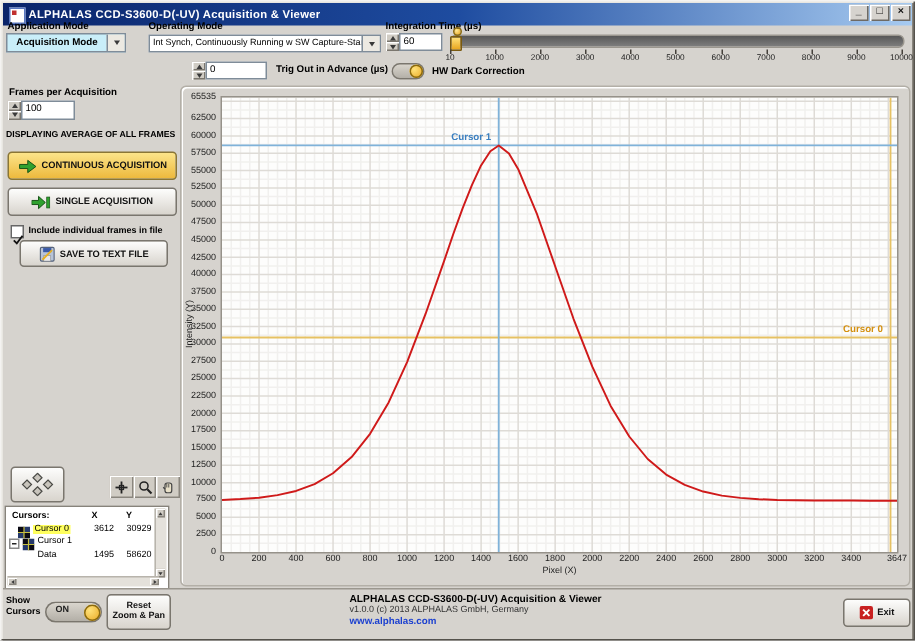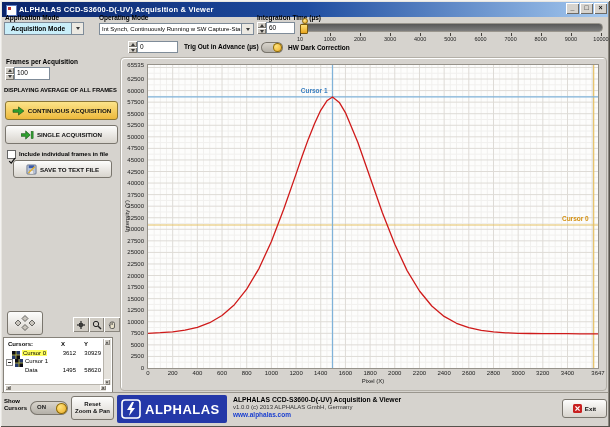--- a/index.html
+++ b/index.html
@@ -503,27 +503,20 @@
   <div class="lbl sm" style="left:4px;top:405px;">Cursors</div>
   <div class="pill" style="left:30px;top:401px;width:38px;height:14px;">
     <span class="ontxt">ON</span>
     <div class="knob" style="right:1.5px;top:1.5px;width:11px;height:11px;"></div>
   </div>
   <div class="btn" style="left:71px;top:396px;width:43px;height:24px;flex-direction:column;gap:0;font-size:6px;line-height:7px;">
     <span>Reset</span>
     <span>Zoom &amp; Pan</span>
   </div>
 
-  <div class="logo">
-    <svg width="20" height="20" viewBox="0 0 20 20">
-      <rect x="1" y="1" width="18" height="18" rx="3" fill="none" stroke="#fff" stroke-width="1.6"></rect>
-      <polygon points="11,3 6,11 9.5,11 8,17 14,9 10.5,9 13,3" fill="#fff"></polygon>
-    </svg>
-    <span class="logo-txt">ALPHALAS</span>
-  </div>
   <div class="info-line lbl" style="left:233px;top:396px;font-size:6.8px;">ALPHALAS CCD-S3600-D(-UV) Acquisition &amp; Viewer</div>
   <div class="info-line" style="left:233px;top:404px;font-size:6px;color:#333;">v1.0.0 (c) 2013 ALPHALAS GmbH, Germany</div>
   <div class="info-line link" style="left:233px;top:411px;font-size:6.5px;">www.alphalas.com</div>
 
   <div class="btn" style="left:562px;top:399px;width:45px;height:19px;">
     <svg width="9" height="9" viewBox="0 0 9 9">
         <rect x="0" y="0" width="9" height="9" rx="1.5" fill="#c82020"></rect>
         <line x1="2.4" y1="2.4" x2="6.6" y2="6.6" stroke="#fff" stroke-width="1.3"></line>
         <line x1="6.6" y1="2.4" x2="2.4" y2="6.6" stroke="#fff" stroke-width="1.3"></line>
       </svg>

